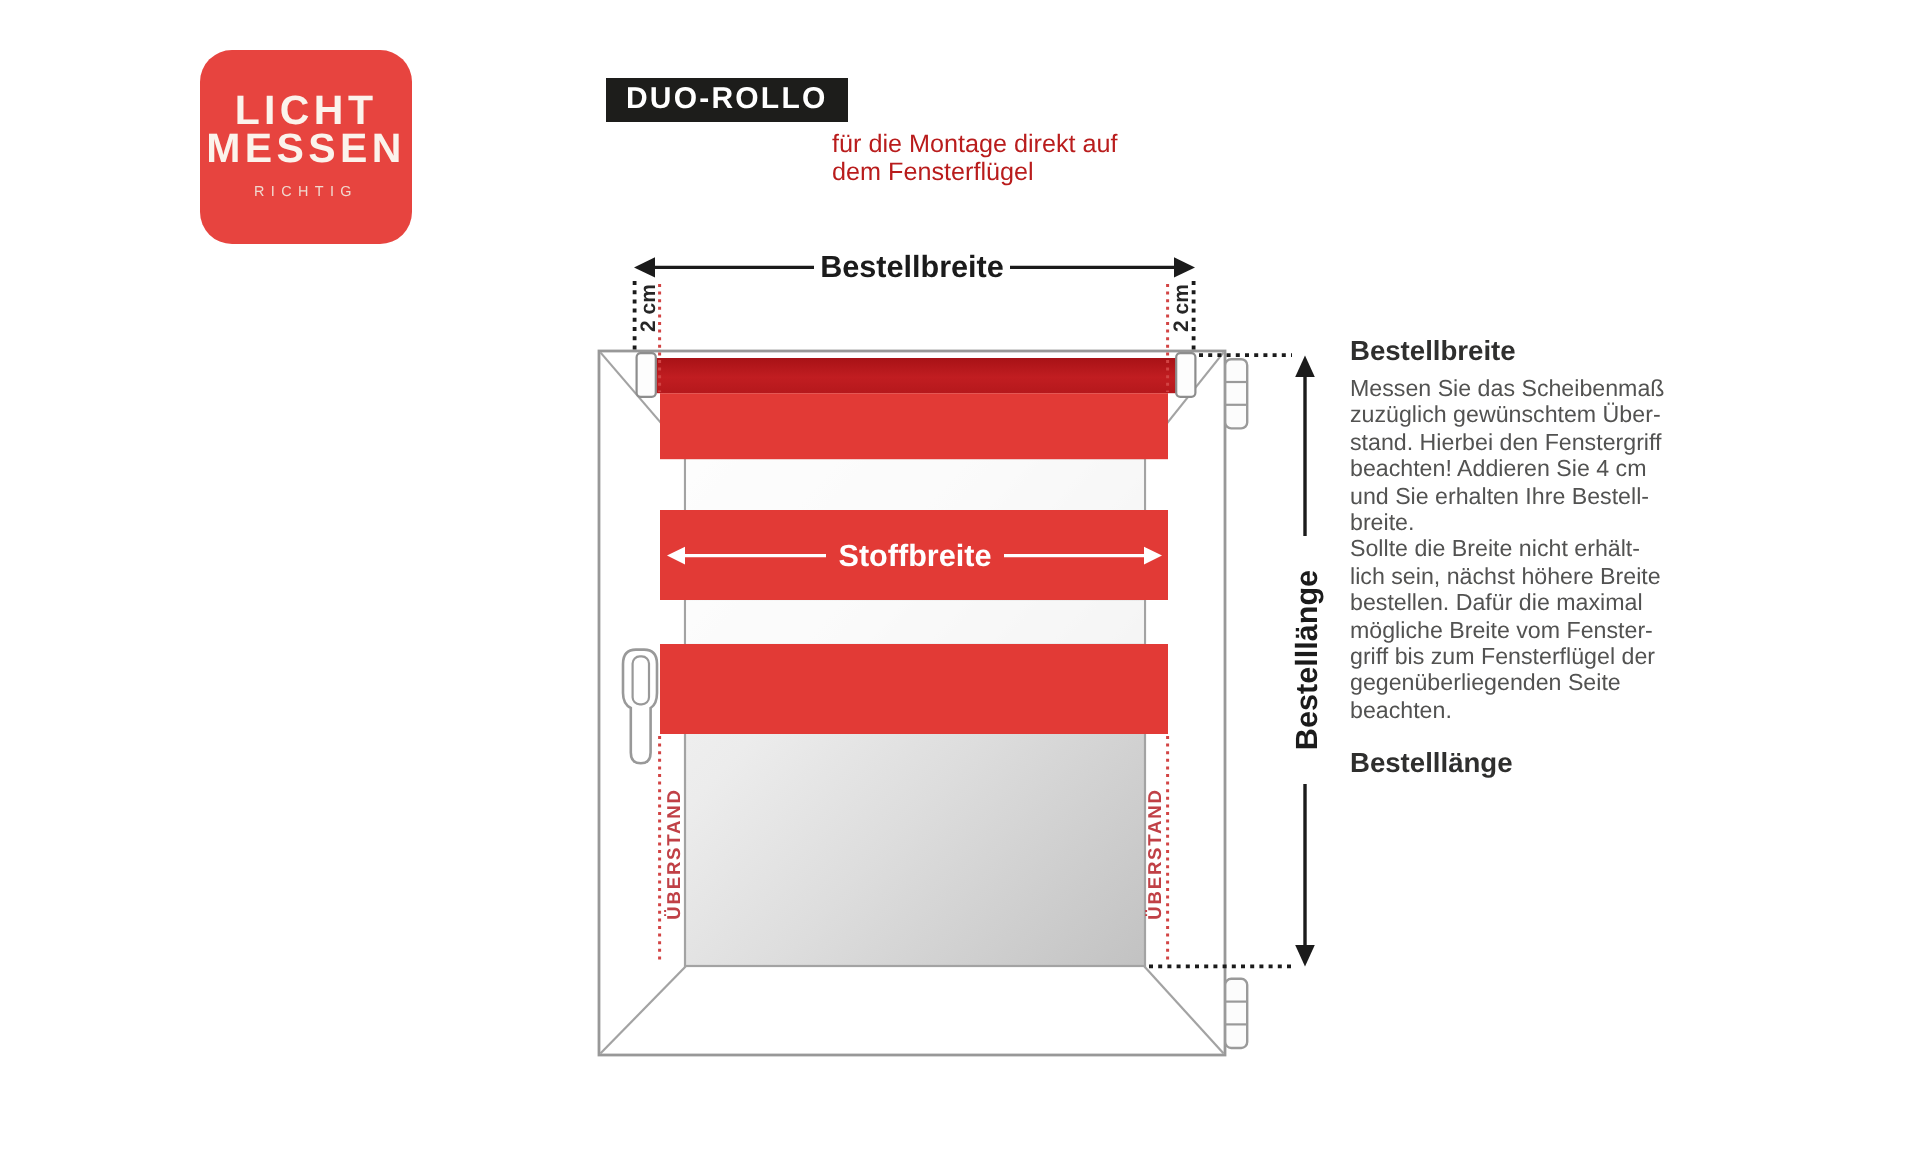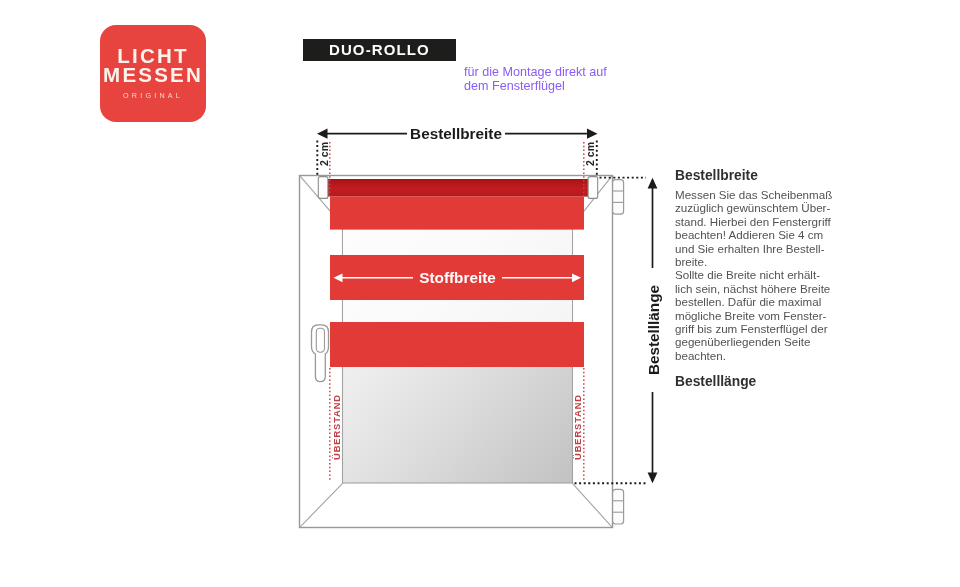--- a/index.html
+++ b/index.html
@@ -10,48 +10,48 @@
   
   .logo{
     position:absolute;left:100px;top:25px;width:106px;height:97px;
     background:#e7443f;border-radius:16px;display:flex;flex-direction:column;
     align-items:center;justify-content:center;text-align:center;
   }
   .logo-line{color:#fbf3ec;font-weight:700;font-size:20.5px;letter-spacing:2.2px;line-height:18.5px;}
   .logo-sub{color:#f0d9cf;font-size:7.2px;letter-spacing:3.2px;margin-top:7px;font-weight:400;}
   
   .badge{
-    position:absolute;left:303px;top:39px;height:22px;line-height:22px;padding:0 26px;
+    position:absolute;left:303px;top:39px;height:22px;line-height:22px;padding:0 10px;
     background:#1d1d1b;color:#ffffff;font-weight:700;font-size:15px;letter-spacing:1.1px;
   }
   .title{
     position:absolute;left:416px;top:42px;color:#3d3d3c;font-weight:700;
     font-size:16.5px;letter-spacing:0.7px;
   }
   .subtitle{
-    position:absolute;left:416px;top:66px;color:#8b5cf6;font-size:12.6px;
-    line-height:13.5px;white-space:pre;margin-left:48px;
+    position:absolute;left:416px;top:66px;color:#b91c1c;font-size:12.6px;
+    line-height:13.5px;white-space:pre;
   }
   
   .diagram{position:absolute;left:0;top:0;}
   .diagram text{font-family:"Liberation Sans",sans-serif;}
   
   .info{position:absolute;left:675px;top:168px;width:175px;}
   .info h3{margin:0;font-size:13.8px;line-height:16px;color:#2f2f2e;font-weight:700;}
   .info p{margin:4px 0 12px 0;font-size:11.6px;line-height:13.4px;color:#525251;white-space:pre;}
 </style>
 </head>
 <body>
 
 <div class="canvas">
 
   <div class="logo">
     <span class="logo-line">LICHT</span>
     <span class="logo-line">MESSEN</span>
-    <span class="logo-sub">ORIGINAL</span>
+    <span class="logo-sub">RICHTIG</span>
   </div>
 
   <div class="badge">DUO-ROLLO</div>
   <div class="subtitle">für die Montage direkt auf
 dem Fensterflügel</div>
 
   <svg class="diagram" width="960" height="587" viewBox="0 0 960 587">
     <defs>
       <linearGradient id="glassGrad" x1="0" y1="0" x2="1" y2="1">
         <stop offset="0" stop-color="#f6f6f6"></stop>

